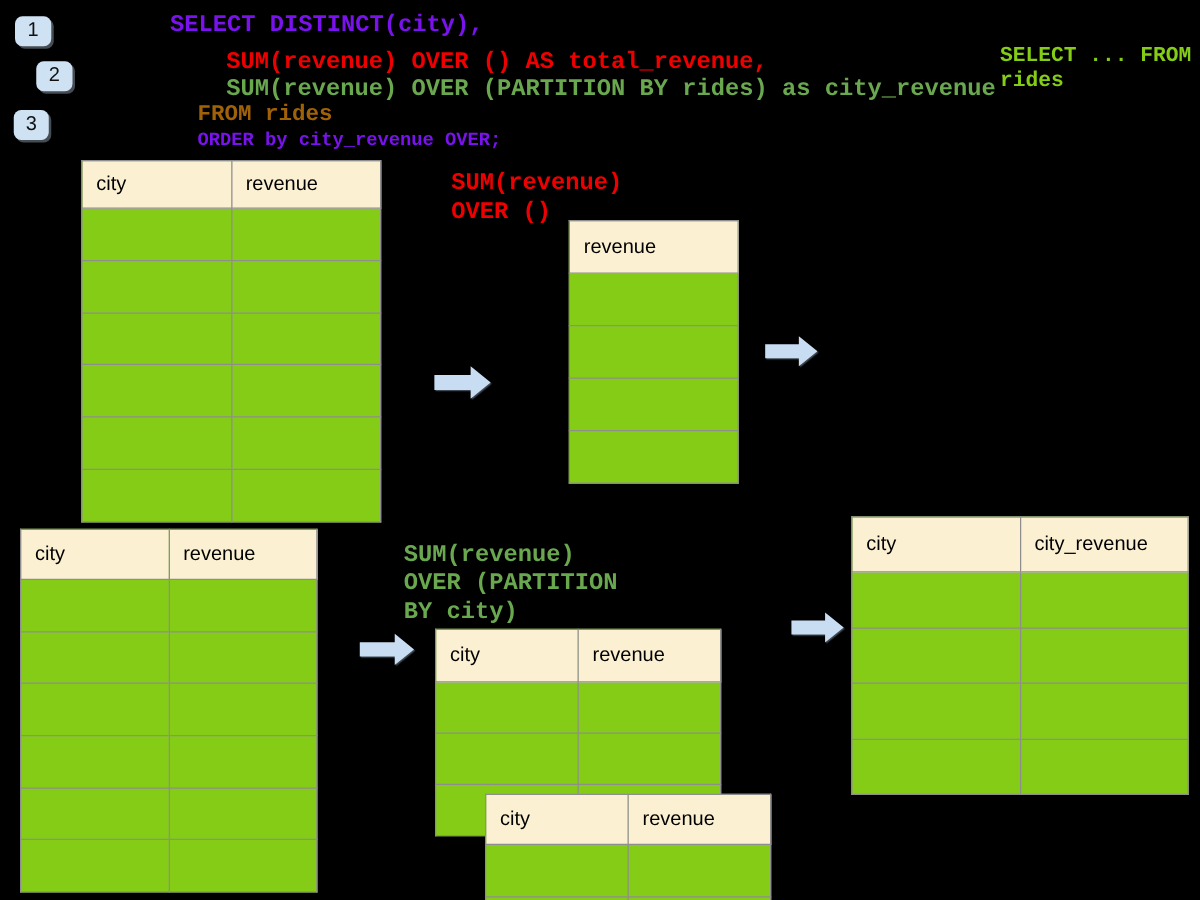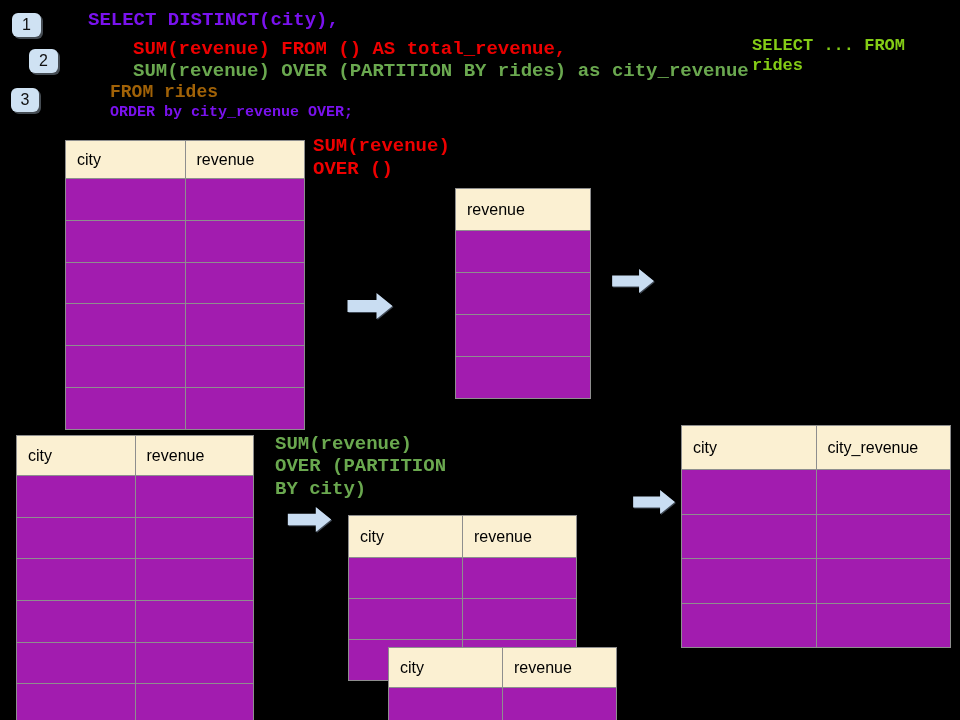--- a/index.html
+++ b/index.html
@@ -6,21 +6,21 @@
   html, body { width: 960px; height: 720px; overflow: hidden; }
   body { background: #000; }
   #canvas {
     position: relative; width: 960px; height: 720px;
     background: var(--background, #000); overflow: hidden;
     font-family: "Liberation Sans", sans-serif;
   }
   
   .mono {
     position: absolute; white-space: pre;
-    font-family: "Liberation Mono", monospace; font-weight: bold;
+    font-family: "Liberation Mono", monospace; font-weight: bold; margin-left: 48px;
   }
   .sql-l1 { left: 88px;  top: 9px;   font-size: 19px; line-height: 22px; }
   .sql-l2 { left: 133px; top: 38px;  font-size: 19px; line-height: 22px; }
   .sql-l3 { left: 133px; top: 60px;  font-size: 19px; line-height: 22px; }
   .sql-l4 { left: 110px; top: 82px;  font-size: 18px; line-height: 21px; }
   .sql-l5 { left: 110px; top: 104px; font-size: 15px; line-height: 18px; }
   .side-note { left: 752px; top: 36px; font-size: 17px; line-height: 20px; }
   .ann-red   { left: 313px; top: 135px; font-size: 19px; line-height: 22.5px; }
   .ann-green { left: 275px; top: 433px; font-size: 19px; line-height: 22.4px; }
   
@@ -31,22 +31,21 @@
     display: flex; align-items: center; justify-content: center;
     font-size: 16px; color: #111;
   }
   .b1 { left: 12px; top: 13px; }
   .b2 { left: 29px; top: 49px; }
   .b3 { left: 11px; top: 88px; width: 28px; }
   
   .tbl { position: absolute; }
   .tbl table {
     width: 100%; border-collapse: collapse; table-layout: fixed;
-    background: #a21caf;
-    margin-top: 12px;
+    background: #84cc16;
   }
   .tbl th, .tbl td { border: 1px solid var(--table-border, #8E8E8E); }
   .tbl th {
     background: var(--table-header-fill, #FBF0D2);
     font-weight: normal; font-size: 16px; color: #000;
     text-align: left; padding-left: 11px; vertical-align: middle;
   }
   .t1 { left: 65px;  top: 128px; width: 240px; }
   .t2 { left: 455px; top: 176px; width: 136px; }
   .t3 { left: 16px;  top: 423px; width: 238px; }
@@ -70,21 +69,21 @@
 </head>
 <body>
 
 <div id="canvas">
 
   <div class="badge b1">1</div>
   <div class="badge b2">2</div>
   <div class="badge b3">3</div>
 
   <div class="mono sql-l1" style="color: rgb(122, 18, 238);">SELECT DISTINCT(city),</div>
-  <div class="mono sql-l2" style="color: rgb(238, 0, 0);">SUM(revenue) FROM () AS total_revenue,</div>
+  <div class="mono sql-l2" style="color: rgb(238, 0, 0);">SUM(revenue) OVER () AS total_revenue,</div>
   <div class="mono sql-l3" style="color: rgb(106, 168, 79);">SUM(revenue) OVER (PARTITION BY rides) as city_revenue</div>
   <div class="mono sql-l4" style="color: #a16207; text-align: right;">FROM rides</div>
   <div class="mono sql-l5" style="color: rgb(122, 18, 238);">ORDER by city_revenue OVER;</div>
 
   <div class="mono side-note" style="color: #84cc16;">SELECT ... FROM
 rides</div>
 
   <div class="mono ann-red" style="color: rgb(238, 0, 0);">SUM(revenue)
 OVER ()</div>
   <div class="mono ann-green" style="color: rgb(106, 168, 79);">SUM(revenue)

